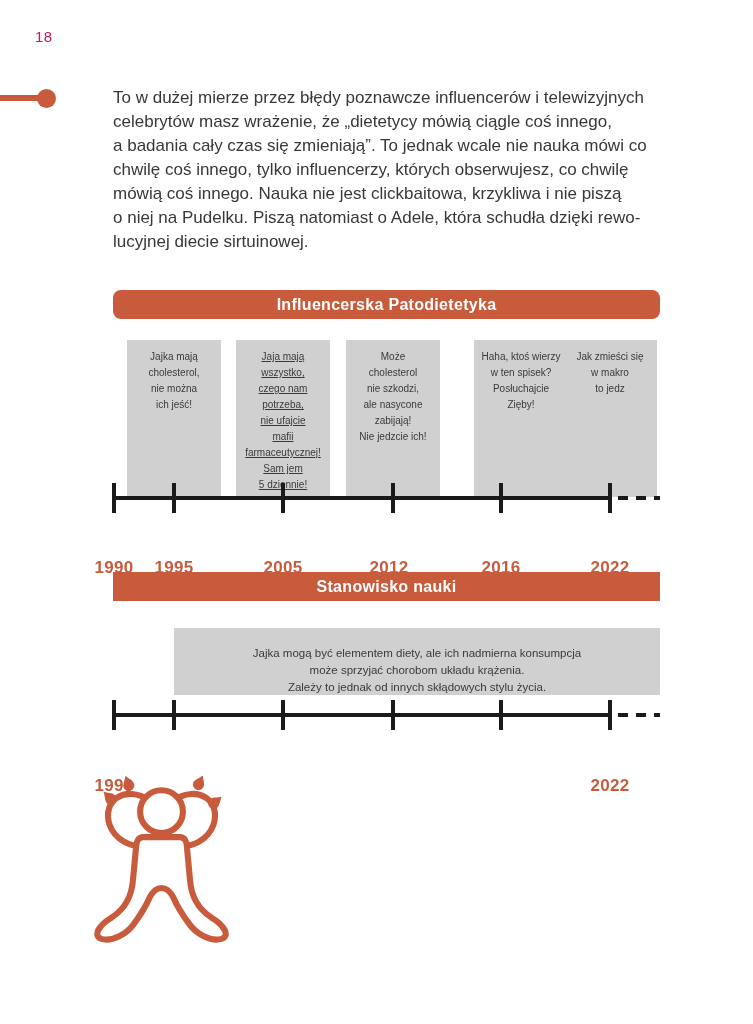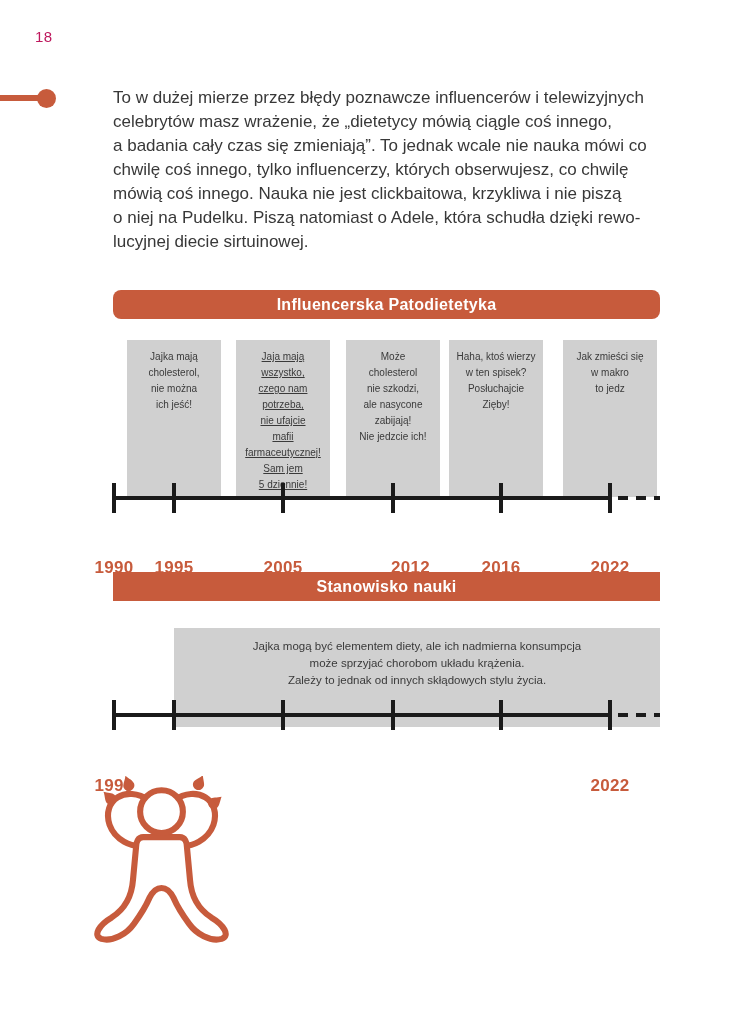--- a/index.html
+++ b/index.html
@@ -59,24 +59,24 @@
     background:repeating-linear-gradient(90deg,var(--ink) 0 10px,transparent 10px 18px);
   }
   .tick{
     position:absolute;width:4px;height:30px;background:var(--ink);
   }
   .year{
     position:absolute;width:64px;text-align:center;
     color:var(--accent);font-weight:bold;font-size:17px;letter-spacing:.3px;margin-top:43px;
   }
   .sci-box{
-    position:absolute;left:61px;top:0;width:486px;height:99px;
+    position:absolute;left:61px;top:0;width:486px;height:67px;
     background:var(--box-gray);
     color:var(--text);font-size:11.5px;line-height:17px;text-align:center;
-    white-space:pre-line;padding-top:10px;box-sizing:border-box;
+    white-space:pre-line;padding-top:17px;box-sizing:border-box;
   }
   .person{
     position:absolute;left:84px;top:776px;width:155px;height:168px;
   }
 </style>
 </head>
 <body>
 
 <div class="page">
 
@@ -108,42 +108,42 @@
 mafii
 farmaceutycznej!
 Sam jem
 5 dziennie!</div>
     <div class="tl-box" style="left:233px;height:157px;">Może
 cholesterol
 nie szkodzi,
 ale nasycone
 zabijają!
 Nie jedzcie ich!</div>
-    <div class="tl-box" style="left:336px;height:157px;">Haha, ktoś wierzy
+    <div class="tl-box" style="left:361px;height:157px;">Haha, ktoś wierzy
 w ten spisek?
 Posłuchajcie
 Zięby!</div>
     <div class="tl-box" style="left:450px;height:157px;">Jak zmieści się
 w makro
 to jedz</div>
 
     <div class="tick" style="left:-1px;top:143px;"></div>
     <div class="tick" style="left:59px;top:143px;"></div>
     <div class="tick" style="left:168px;top:143px;"></div>
     <div class="tick" style="left:278px;top:143px;"></div>
     <div class="tick" style="left:386px;top:143px;"></div>
     <div class="tick" style="left:495px;top:143px;"></div>
 
     <div class="axis" style="left:0;top:156px;width:499px;"></div>
     <div class="axis-dash" style="left:505px;top:156px;width:42px;"></div>
 
     <div class="year" style="left:-31px;top:175px;">1990</div>
     <div class="year" style="left:29px;top:175px;">1995</div>
     <div class="year" style="left:138px;top:175px;">2005</div>
-    <div class="year" style="left:253px;top:175px;text-align:right;">2012</div>
+    <div class="year" style="left:244px;top:175px;">2012</div>
     <div class="year" style="left:356px;top:175px;">2016</div>
     <div class="year" style="left:465px;top:175px;">2022</div>
   </div>
 
   <div class="banner" style="top:572px;">Stanowisko nauki</div>
 
   <div class="tl" style="top:628px;height:135px;">
     <div class="sci-box">Jajka mogą być elementem diety, ale ich nadmierna konsumpcja
 może sprzyjać chorobom układu krążenia.
 Zależy to jednak od innych skłądowych stylu życia.</div>

